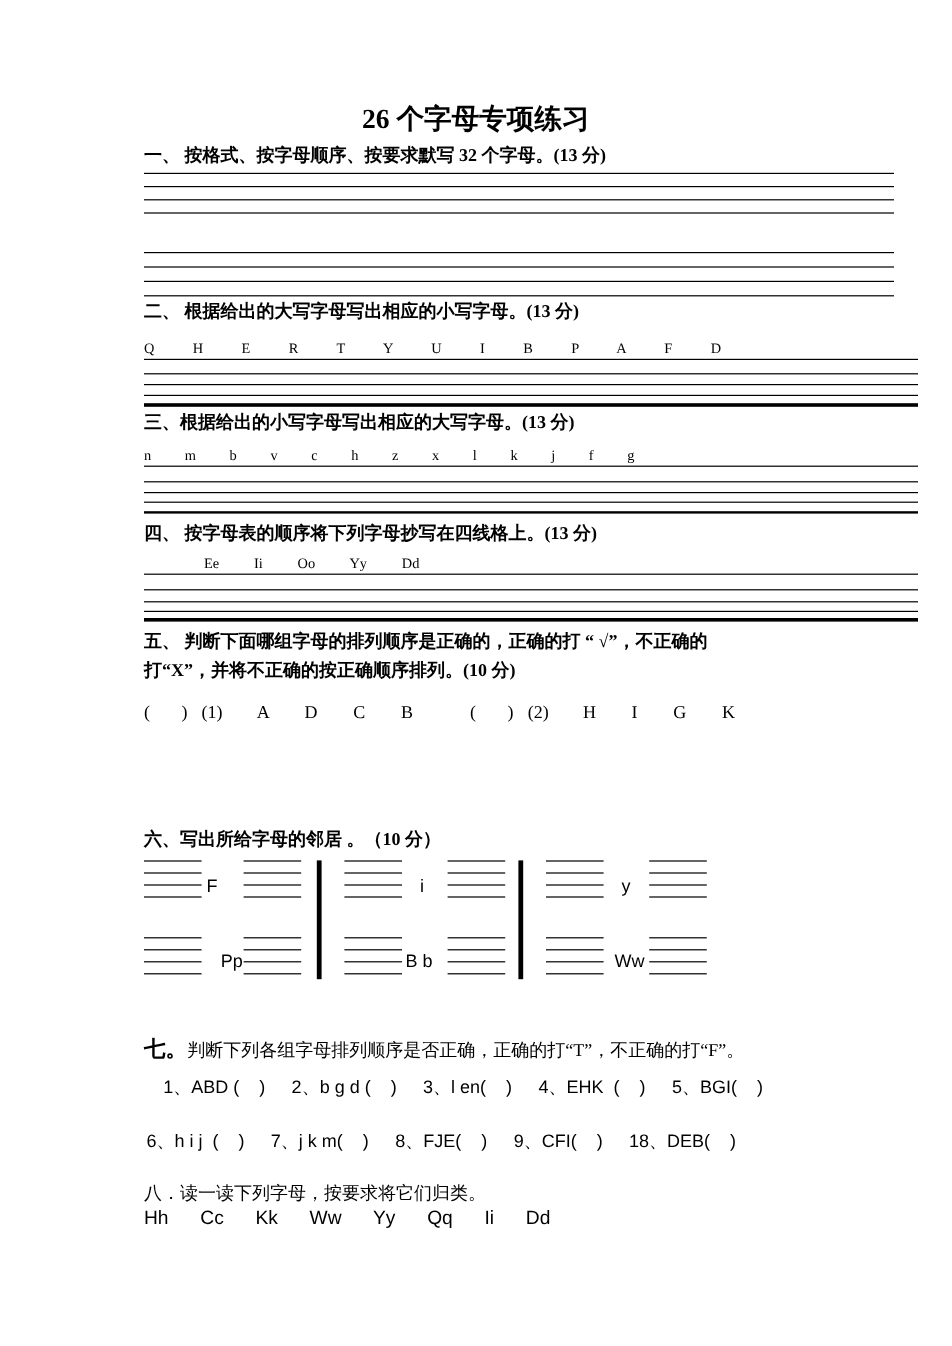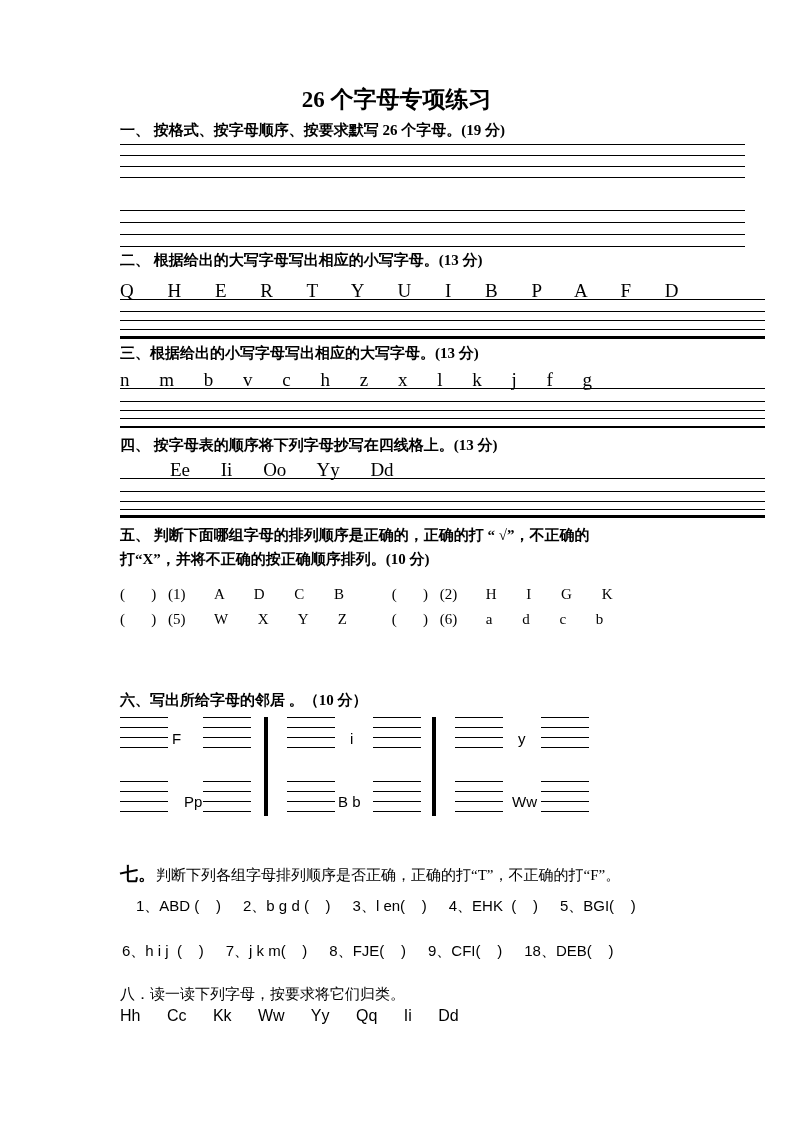--- a/index.html
+++ b/index.html
@@ -12,21 +12,21 @@
   .abs { position:absolute; }
   .title {
     top:90px; left:0; width:793px; text-align:center;
     font-size:23px; font-weight:bold; line-height:20px;
   }
   .heading { font-size:15px; font-weight:bold; line-height:19px; white-space:nowrap; }
   .ln { position:absolute; height:0; border-top:1px solid #000; }
   .ln.thick2 { border-top-width:2px; }
   .ln.thick3 { border-top-width:3px; }
   .letters-row {
-    font-size:19px; line-height:19px; height:19px;
+    font-size:12px; line-height:19px; height:19px;
     border-bottom:1px solid #000; white-space:nowrap;
   }
   .serif-letters { font-family:"Liberation Serif", serif; }
   .sans { font-family:"Liberation Sans", sans-serif; }
   .s5-rows { font-size:15px; }
   .s5-row { height:25px; white-space:nowrap; }
   .s5-half { display:inline-block; vertical-align:top;margin-top:12px; }
   .s5-left { width:268px; }
   .s5-blank { display:inline-block; width:48px; white-space:pre; }
   .s5-num { display:inline-block; width:46px; }
@@ -38,21 +38,21 @@
   .s7-head-prefix { font-size:18px; font-weight:bold; }
   .s7-head-rest { font-size:15px; }
   .s7-item { white-space:pre; font-size:15px; margin-right:22px; }
   .s8-letters { font-size:16px; word-spacing:22px; white-space:nowrap; }
 </style>
 </head>
 <body>
 
 <div class="abs title">26 个字母专项练习</div>
 
-<div class="abs heading" style="top:121px;left:120px">一、 按格式、按字母顺序、按要求默写 26 个字母。(19 分)</div>
+<div class="abs heading" style="top:121px;left:120px">一、 按格式、按字母顺序、按要求默写 32 个字母。(13 分)</div>
 <div class="abs" style="top:144px;left:120px;width:625px;height:34px">
   <div class="ln" style="top:0;left:0;width:625px"></div>
   <div class="ln" style="top:11px;left:0;width:625px"></div>
   <div class="ln" style="top:22px;left:0;width:625px"></div>
   <div class="ln" style="top:33px;left:0;width:625px"></div>
 </div>
 <div class="abs" style="top:210px;left:120px;width:625px;height:37px">
   <div class="ln" style="top:0;left:0;width:625px"></div>
   <div class="ln" style="top:12px;left:0;width:625px"></div>
   <div class="ln" style="top:24px;left:0;width:625px"></div>
@@ -79,24 +79,20 @@
 <div class="ln" style="top:501px;left:120px;width:645px"></div>
 <div class="ln" style="top:509px;left:120px;width:645px"></div>
 <div class="ln thick3" style="top:515px;left:120px;width:645px"></div>
 
 <div class="abs heading" style="top:526px;left:120px">五、 判断下面哪组字母的排列顺序是正确的，正确的打 “ √”，不正确的</div>
 <div class="abs heading" style="top:550px;left:120px">打“X”，并将不正确的按正确顺序排列。(10 分)</div>
 <div class="abs s5-rows" style="top:574px;left:120px;width:600px">
   <div class="s5-row">
     <span class="s5-half s5-left"><span class="s5-blank">(       )</span><span class="s5-num">(1)</span><span class="s5-let">A D C B</span></span>
     <span class="s5-half"><span class="s5-blank">(       )</span><span class="s5-num">(2)</span><span class="s5-let">H I G K</span></span>
-  </div>
-  <div class="s5-row">
-    <span class="s5-half s5-left"><span class="s5-blank">(       )</span><span class="s5-num">(5)</span><span class="s5-let">W X Y Z</span></span>
-    <span class="s5-half"><span class="s5-blank">(       )</span><span class="s5-num">(6)</span><span class="s5-let">a d c b</span></span>
   </div>
 </div>
 
 <div class="abs heading" style="top:691px;left:120px">六、写出所给字母的邻居 。（10 分）</div>
 <div class="abs" style="top:717px;left:120px;width:470px;height:100px">
 
   <div class="mg" style="left:0;top:0">
     <div class="mgl" style="top:0"></div>
       <div class="mgl" style="top:10px"></div>
       <div class="mgl" style="top:20px"></div>

